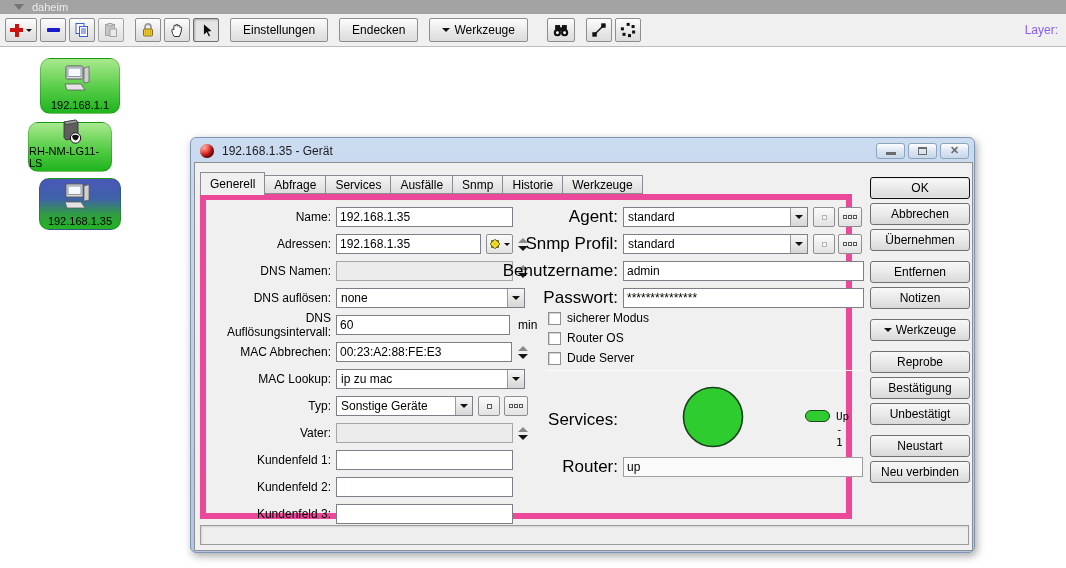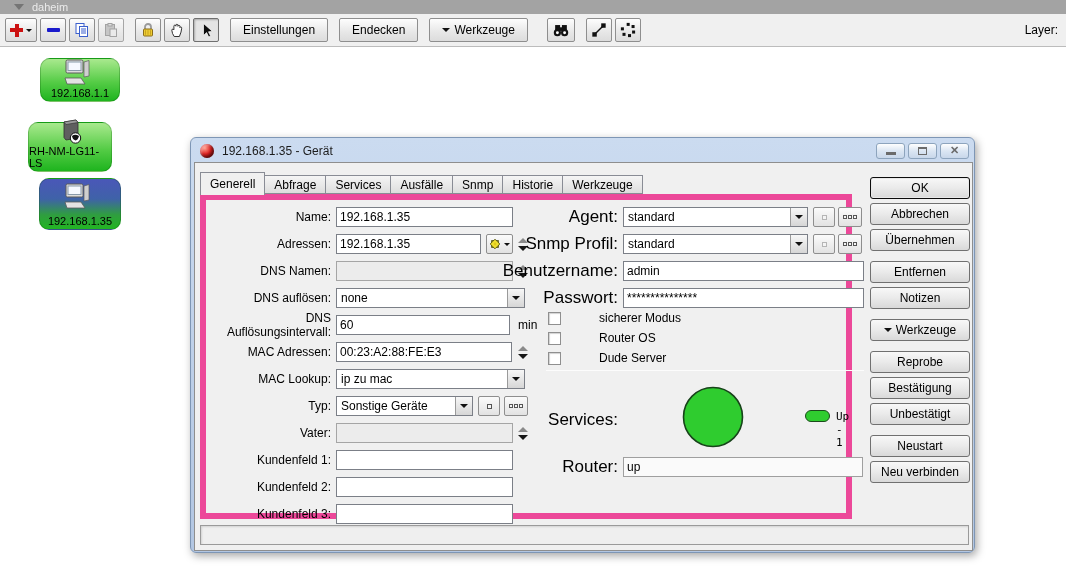--- a/index.html
+++ b/index.html
@@ -12,21 +12,21 @@
   .map-titlebar .tri { width:0; height:0; border-left:5px solid transparent; border-right:5px solid transparent; border-top:6px solid #757575; margin:0 8px 0 14px; }
 
   
   .toolbar { position:absolute; left:0; top:14px; width:1066px; height:33px; background:#f0f0f0; border-bottom:1px solid #bcbcbc; display:flex; align-items:center; padding:0 8px 0 5px; }
   .tbtn { height:24px; min-width:26px; margin-right:3px; border:1px solid #8e8e8e; border-radius:2px; background:linear-gradient(#fdfdfd,#e7e7e7 60%,#dcdcdc); display:flex; align-items:center; justify-content:center; padding:0 4px; }
   .tbtn.pressed { background:#e4e4e4; border-color:#6f6f6f; box-shadow:inset 1px 1px 2px rgba(0,0,0,.25); }
   .tbtn.text { padding:0 12px; font-size:12px; }
   .tsp { width:8px; }
   .caret { width:0; height:0; border-left:4px solid transparent; border-right:4px solid transparent; border-top:4px solid #111; display:inline-block; }
   .caret.sm { border-left-width:3px; border-right-width:3px; border-top-width:3px; margin-left:3px; }
-  .layer-label { margin-left:auto; color:#000000;padding-left:19px; }
+  .layer-label { margin-left:auto; color:#8b5cf6;padding-left:19px; }
 
   .plus-shape { position:relative; width:13px; height:13px; }
   .plus-shape::before { content:""; position:absolute; left:4.5px; top:0; width:4px; height:13px; background:#cc1111; }
   .plus-shape::after { content:""; position:absolute; left:0; top:4.5px; width:13px; height:4px; background:#cc1111; }
   .minus-shape { width:13px; height:4px; background:#1a1acc; border-radius:1px; }
 
   
   .canvas { position:absolute; left:0; top:47px; width:1066px; height:521px; background:#fff; }
   .node { position:absolute; border-radius:10px; display:flex; flex-direction:column; align-items:center; justify-content:flex-end; padding-bottom:2px; font-size:11px; color:#000; border:1px solid rgba(0,80,0,.25); }
   .node.green { background:linear-gradient(#a9e98e 0%, #55cc46 55%, #1eb41e 100%); }
@@ -68,21 +68,21 @@
   .spin { width:11px; height:16px; display:flex; flex-direction:column; align-items:center; justify-content:center; gap:3px; }
   .spin .up { width:0; height:0; border-left:5px solid transparent; border-right:5px solid transparent; border-bottom:5px solid #8a8a8a; }
   .spin .dn { width:0; height:0; border-left:5px solid transparent; border-right:5px solid transparent; border-top:5px solid #161616; }
   .smallbtn { height:20px; border:1px solid #8e8e8e; border-radius:2px; background:linear-gradient(#fbfbfb,#e2e2e2); display:flex; align-items:center; justify-content:center; gap:1px; }
   .sq { width:5px; height:5px; border:1px solid #555; background:#f4f4f4; }
   .smallbtn.dis .sq { border-color:#b5b5b5; }
   .flower-btn { width:27px; }
   .unit { position:absolute; font-size:12px; }
 
   .chk { width:13px; height:13px; border:1px solid #8f8f8f; background:#fff; box-shadow:inset 1px 1px 1px rgba(0,0,0,.18); margin-right:6px; flex:none; }
-  .chkrow { position:absolute; left:342px; height:20px; display:flex; align-items:center; font-size:12px;gap:32px; }
+  .chkrow { position:absolute; left:342px; height:20px; display:flex; align-items:center; font-size:12px; }
   .divider { position:absolute; left:340px; top:170px; width:318px; height:1px; background:#d6d6d6; border-bottom:1px solid #fcfcfc; }
 
   .legend-pill { position:absolute; left:599px; top:210px; width:25px; height:12px; border:1px solid #1c4a1c; border-radius:6px; background:#2fcc2f; }
   .legend-text { position:absolute; left:630px; top:210px; font-family:"DejaVu Sans Mono",monospace; font-size:11px; }
 
   
   .sidebtn { position:absolute; left:675px; width:100px; height:22px; border:1px solid #707070; border-radius:3px; background:linear-gradient(#f8f8f8,#eaeaea 50%,#d9d9d9); font-size:12px; display:flex; align-items:center; justify-content:center; }
   .sidebtn.default { border:1px solid #0c0c0c; box-shadow:inset 0 0 0 1px #e8e8e8; }
 </style>
 </head>
@@ -181,21 +181,21 @@
         <rect x="9" y="13.6" width="3.4" height="3.4" fill="#111"></rect>
         <rect x="2.8" y="12.2" width="3.4" height="3.4" fill="#111"></rect>
         <rect x="1" y="6" width="3.4" height="3.4" fill="#111"></rect>
       </svg>
     </div>
     <span class="layer-label">Layer:</span>
   </div>
 
   <div class="canvas">
 
-    <div class="node green" style="left:40px; top:11px; width:80px; height:44px;">
+    <div class="node green" style="left:40px; top:11px; width:80px; height:56px;">
       <span class="nico">
         <svg width="36" height="28" viewBox="0 0 36 28">
           <rect x="4" y="1" width="17" height="13" rx="1.5" fill="#dcdcdc" stroke="#5a5a5a"></rect>
           <rect x="6" y="3" width="13" height="8.5" fill="#f5f8ff" stroke="#8899aa"></rect>
           <polygon points="22,3 27,1.5 27,17 22,18" fill="#cfcfcf" stroke="#5a5a5a" stroke-width=".7"></polygon>
           <polygon points="3,19 19,19 23,25 5,25" fill="#e3e3e3" stroke="#5a5a5a" stroke-width=".8"></polygon>
         </svg>
       </span>
       <span>192.168.1.1</span>
     </div>
@@ -297,21 +297,21 @@
           </span>
         </div>
 
         <div class="row" style="top:114px; left:0; right:0;">
           <span class="lbl">DNS Auflösungsintervall:</span>
           <input class="tin" style="position: absolute; left: 130px; width: 174px;" value="60">
           <span class="unit" style="left:312px;">min</span>
         </div>
 
         <div class="row" style="top:141px; left:0; right:0;">
-          <span class="lbl">MAC Adressen:</span>
+          <span class="lbl">MAC Abbrechen:</span>
           <input class="tin" style="position: absolute; left: 130px; width: 176px;" value="00:23:A2:88:FE:E3">
           <span class="spin" style="position:absolute; left:311px;">
               <span class="up"></span>
               <span class="dn"></span>
             </span>
         </div>
 
         <div class="row" style="top:168px; left:0; right:0;">
           <span class="lbl">MAC Lookup:</span>
           <span class="combo" style="position:absolute; left:130px; width:189px;">

